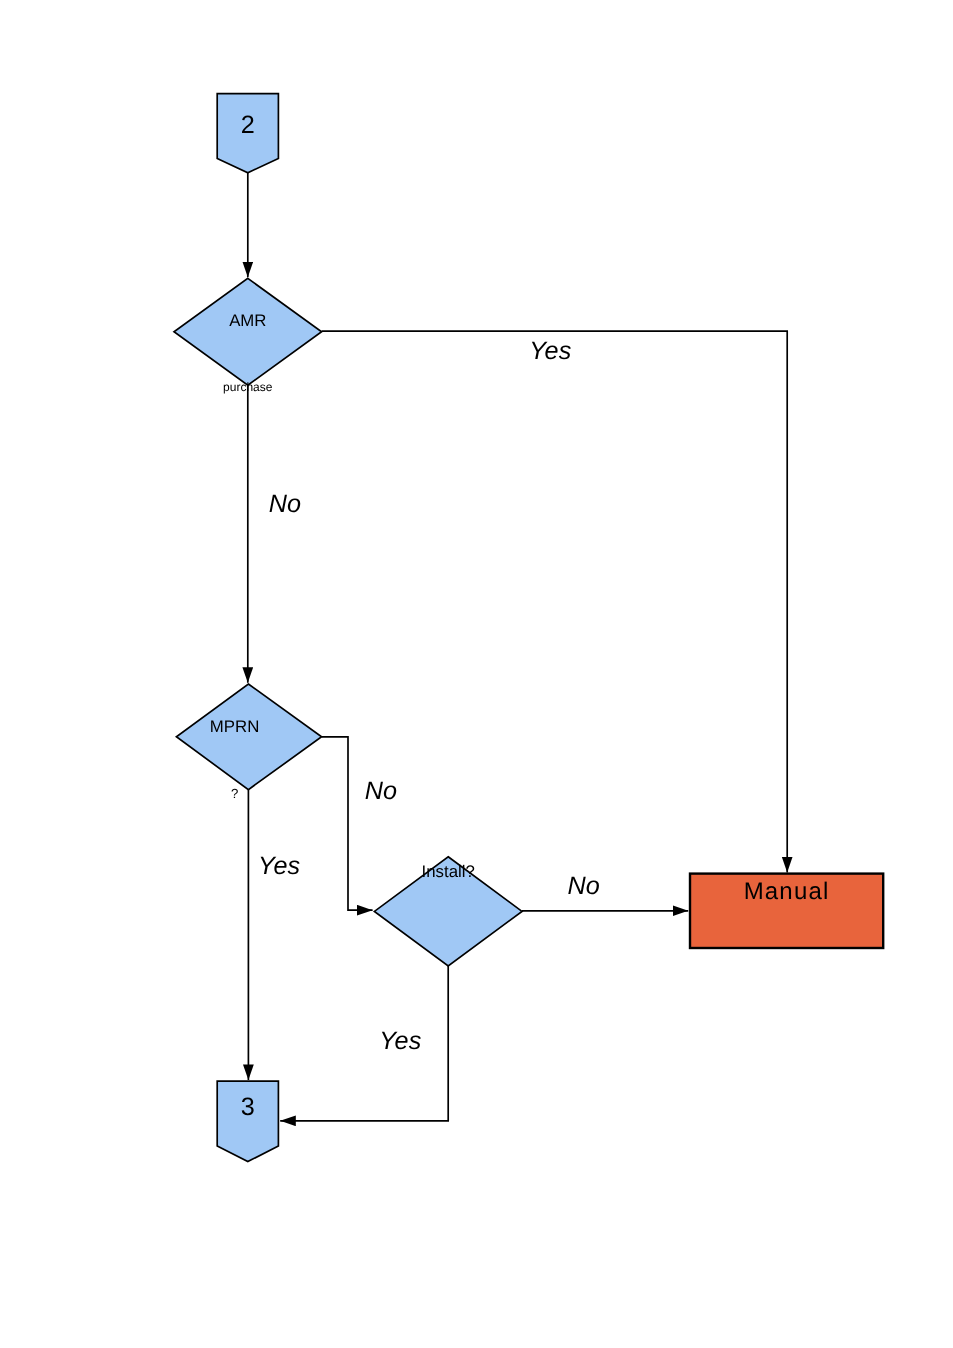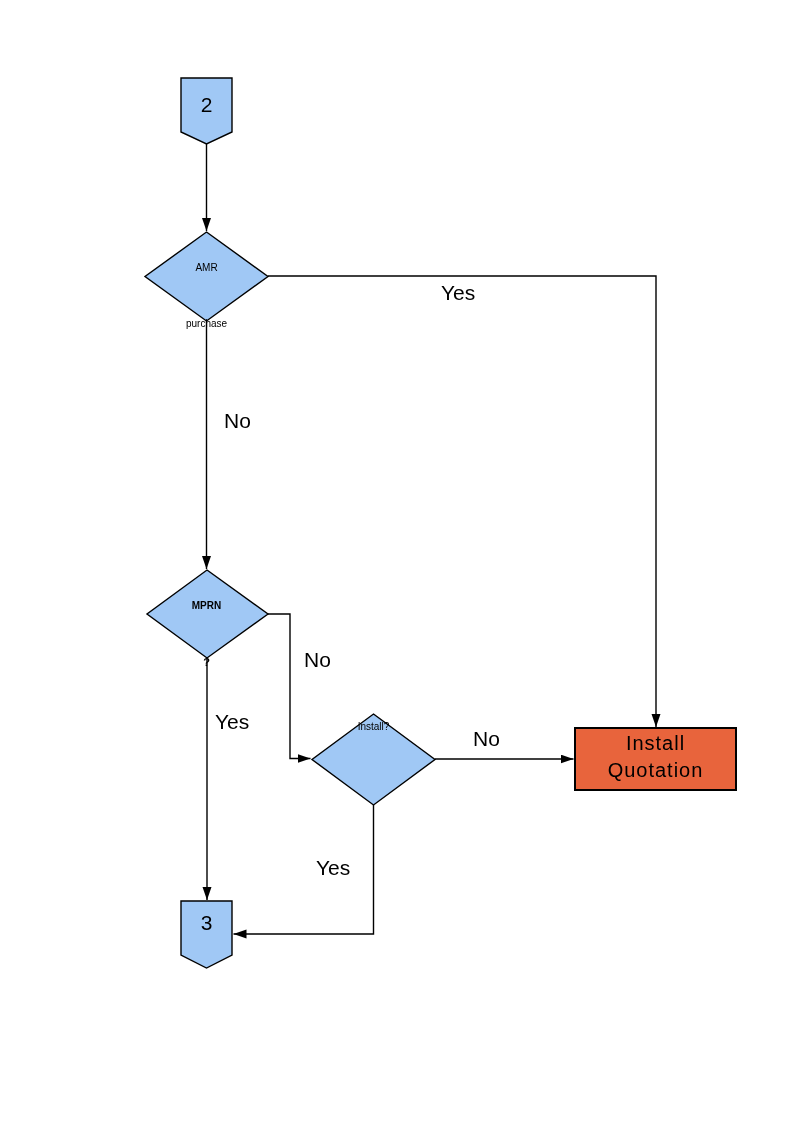--- a/index.html
+++ b/index.html
@@ -10,27 +10,27 @@
     background: #ffffff;
     font-family: "Liberation Sans", sans-serif;
     color: #000;
     overflow: hidden;
   }
   #diagram-svg { position: absolute; left: 0; top: 0; }
   .edge { fill: none; stroke: #000; stroke-width: 1.4; }
   .shape { stroke: #000; stroke-width: 1.4; }
   .shape-process { stroke: #000; stroke-width: 2; }
   .overlay { position: absolute; white-space: nowrap; }
-  .edge-label { font-size: 21px; line-height: 24px; }
+  .edge-label { font-size: 21px; line-height: 24px; font-style: italic; }
   .pent-label {
     display: flex; align-items: center; justify-content: center;
     font-size: 21px; text-align: center;
   }
   .diamond-text { text-align: center; white-space: normal; }
-  .diamond-line1 { font-size: 10px; line-height: 13px; }
+  .diamond-line1 { font-size: 14px; line-height: 13px; }
   .diamond-line2 { font-size: 10px; line-height: 12px; margin-top: 44px; }
   .diamond-line2.same { font-size: 11px; line-height: 13px; }
   .process-text {
     text-align: center;
     font-size: 20px; line-height: 27px; letter-spacing: 1px;
   }
 </style>
 </head>
 <body>
 
@@ -59,30 +59,29 @@
     <polygon class="shape" points="181,901 232,901 232,955 206.5,968 181,955" fill="#A0C8F5"></polygon>
   </svg>
 
   <div class="overlay pent-label" style="left:181px; top:78px; width:51px; height:54px;">2</div>
 
   <div class="overlay diamond-text" style="left:145px; top:261px; width:123px;">
     <div class="diamond-line1">AMR</div>
     <div class="diamond-line2">purchase</div>
   </div>
 
-  <div class="overlay diamond-text" style="left:146px; top:599px; width:121px;font-weight:bold;">
+  <div class="overlay diamond-text" style="left:135px; top:599px; width:121px;">
     <div class="diamond-line1">MPRN</div>
     <div class="diamond-line2 same">?</div>
   </div>
 
   <div class="overlay diamond-text diamond-line1" style="left:312px; top:720px; width:123px;">Install?</div>
 
   <div class="overlay process-text" style="left:577px; top:730px; width:157px;">
-    <div>Install</div>
-    <div>Quotation</div>
+    <div>Manual</div>
   </div>
 
   <div class="overlay pent-label" style="left:181px; top:898px; width:51px; height:50px;">3</div>
 
   <div class="overlay edge-label" style="left:441px; top:281px;">Yes</div>
   <div class="overlay edge-label" style="left:224px; top:409px;">No</div>
   <div class="overlay edge-label" style="left:304px; top:648px;">No</div>
   <div class="overlay edge-label" style="left:215px; top:710px;">Yes</div>
   <div class="overlay edge-label" style="left:473px; top:727px;">No</div>
   <div class="overlay edge-label" style="left:316px; top:856px;">Yes</div>

